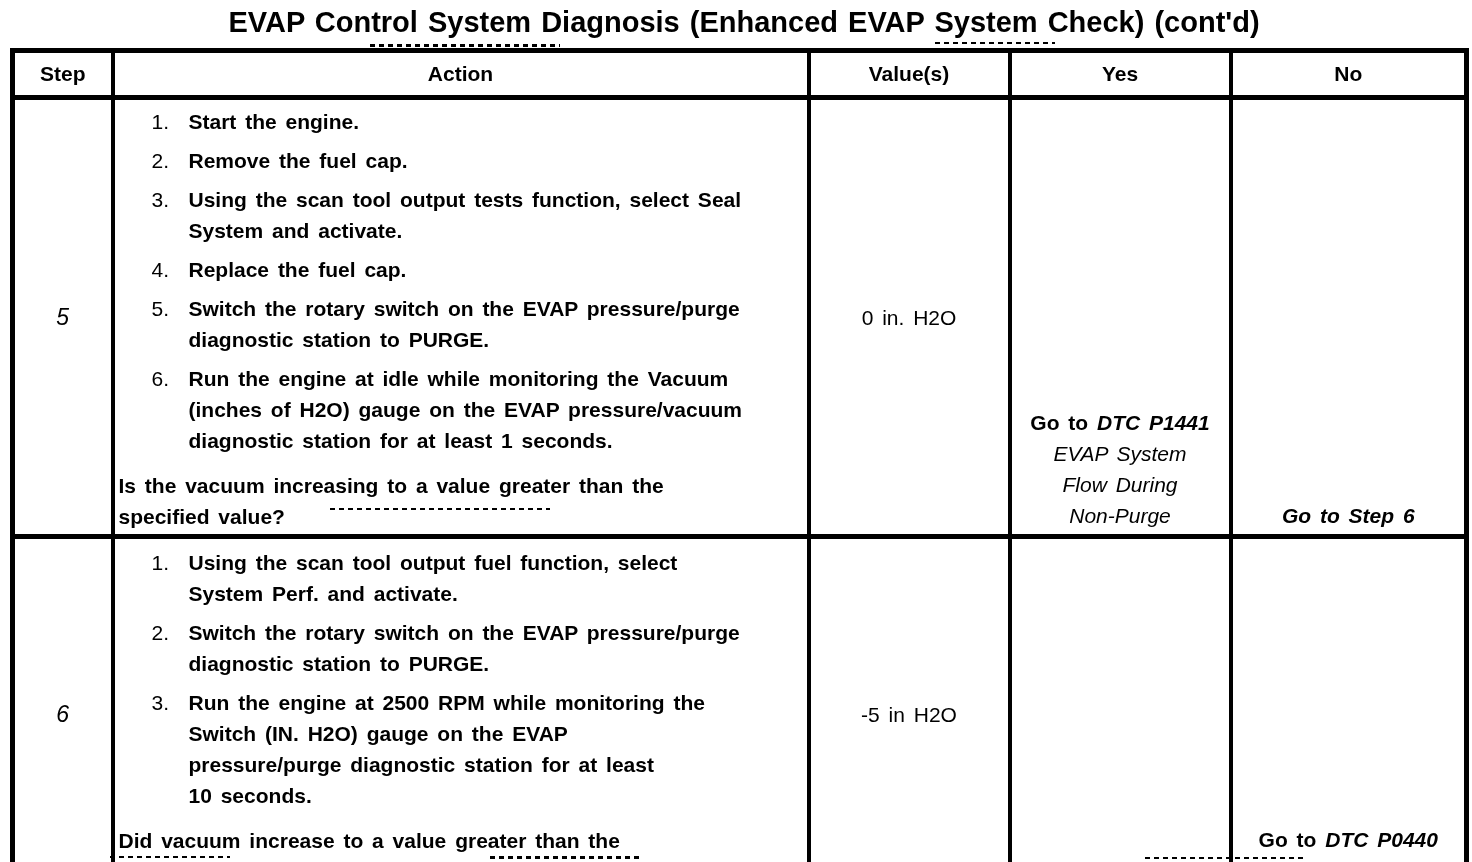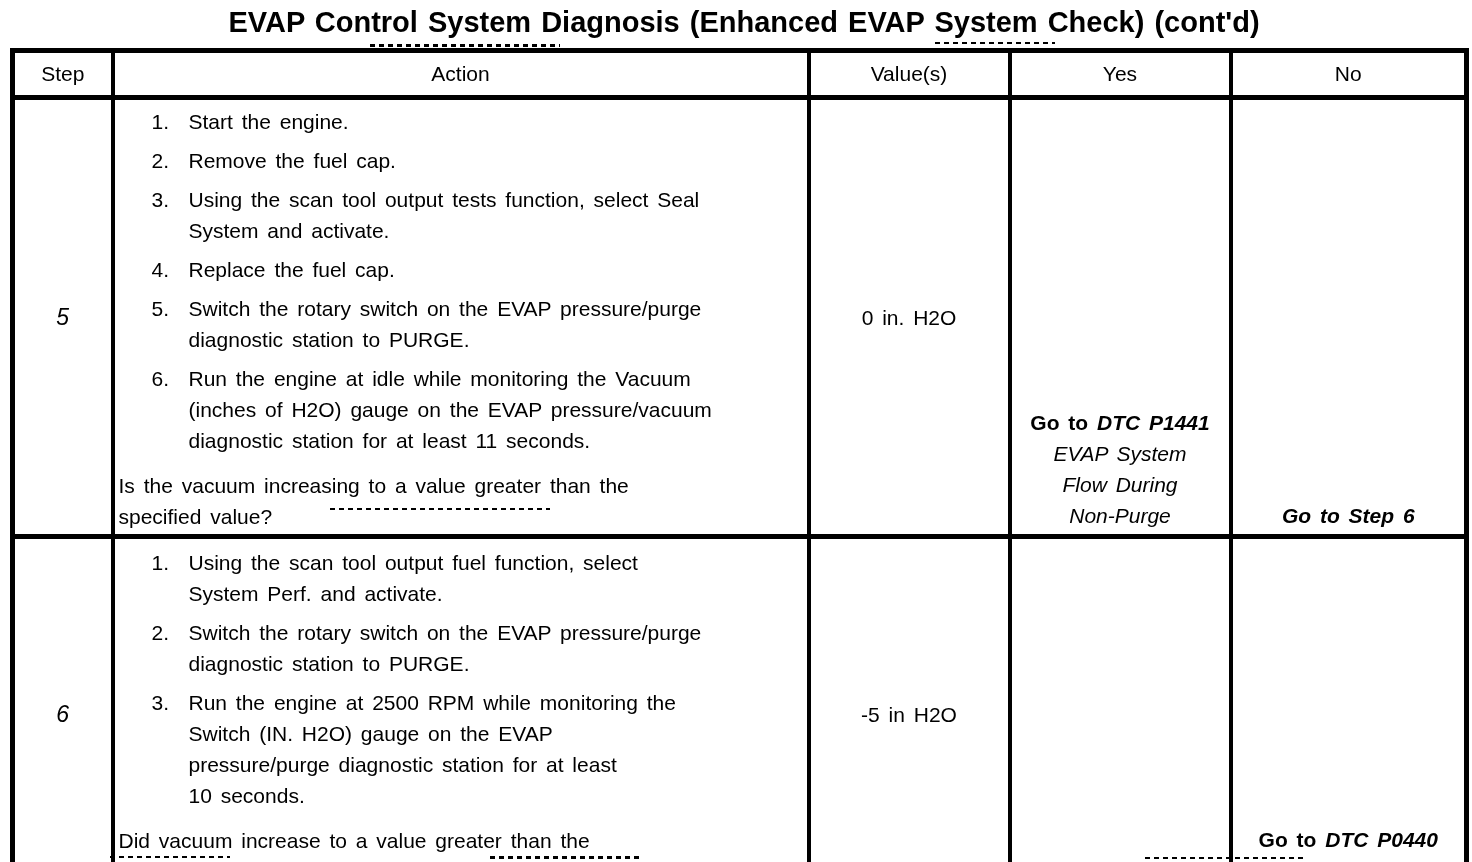--- a/index.html
+++ b/index.html
@@ -20,40 +20,40 @@
     width:1454px;
     border-collapse:collapse;
     table-layout:fixed;
   }
   table.diag, table.diag td, table.diag th{
     border:4px solid #000;
   }
   table.diag{border-width:5px;}
   tr.hdr th{
     height:42px;
-    font-size:21px;font-weight:normal;
+    font-size:21px;font-weight:bold;
     text-align:center;vertical-align:middle;
     border-bottom-width:5px;
     padding:0;
     word-spacing:2px;
   }
   td{font-size:21px;line-height:31px;word-spacing:3px;}
   tr.row-a td{border-bottom-width:5px;}
   td.step-cell{
     text-align:center;vertical-align:middle;
     font-style:italic;font-size:23px;
   }
   td.action-cell{
     vertical-align:top;text-align:left;
     padding:6px 8px 2px 4px;
   }
   .item{display:flex;margin:0 0 8px 0;}
   .num{flex:0 0 37px;margin-left:33px;}
   .item-lines{flex:1;}
-  .line{display:block;}
+  .line{display:block;font-weight:bold;}
   .question{margin:14px 0 0 0;}
   td.values-cell{
     text-align:center;vertical-align:middle;padding:0;
   }
   td.yes-cell, td.no-cell{
     text-align:center;vertical-align:bottom;
     padding:0 2px 3px 2px;
   }
   .ital{font-style:italic;}
   .goto-line{white-space:nowrap;font-weight:bold;}
@@ -126,21 +126,21 @@
           <span class="item-lines">
             <span class="line">Switch the rotary switch on the EVAP pressure/purge</span>
             <span class="line">diagnostic station to PURGE.</span>
           </span>
         </div>
         <div class="item" style="margin-bottom:2px">
           <span class="num">6.</span>
           <span class="item-lines">
             <span class="line">Run the engine at idle while monitoring the Vacuum</span>
             <span class="line">(inches of H2O) gauge on the EVAP pressure/vacuum</span>
-            <span class="line">diagnostic station for at least 11 seconds.</span>
+            <span class="line">diagnostic station for at least 1 seconds.</span>
           </span>
         </div>
         <div class="question">
           <span class="line">Is the vacuum increasing to a value greater than the</span>
           <span class="line">specified value?</span>
         </div>
       </td>
       <td class="values-cell">0 in. H2O</td>
       <td class="yes-cell">
         <div class="goto-line">

